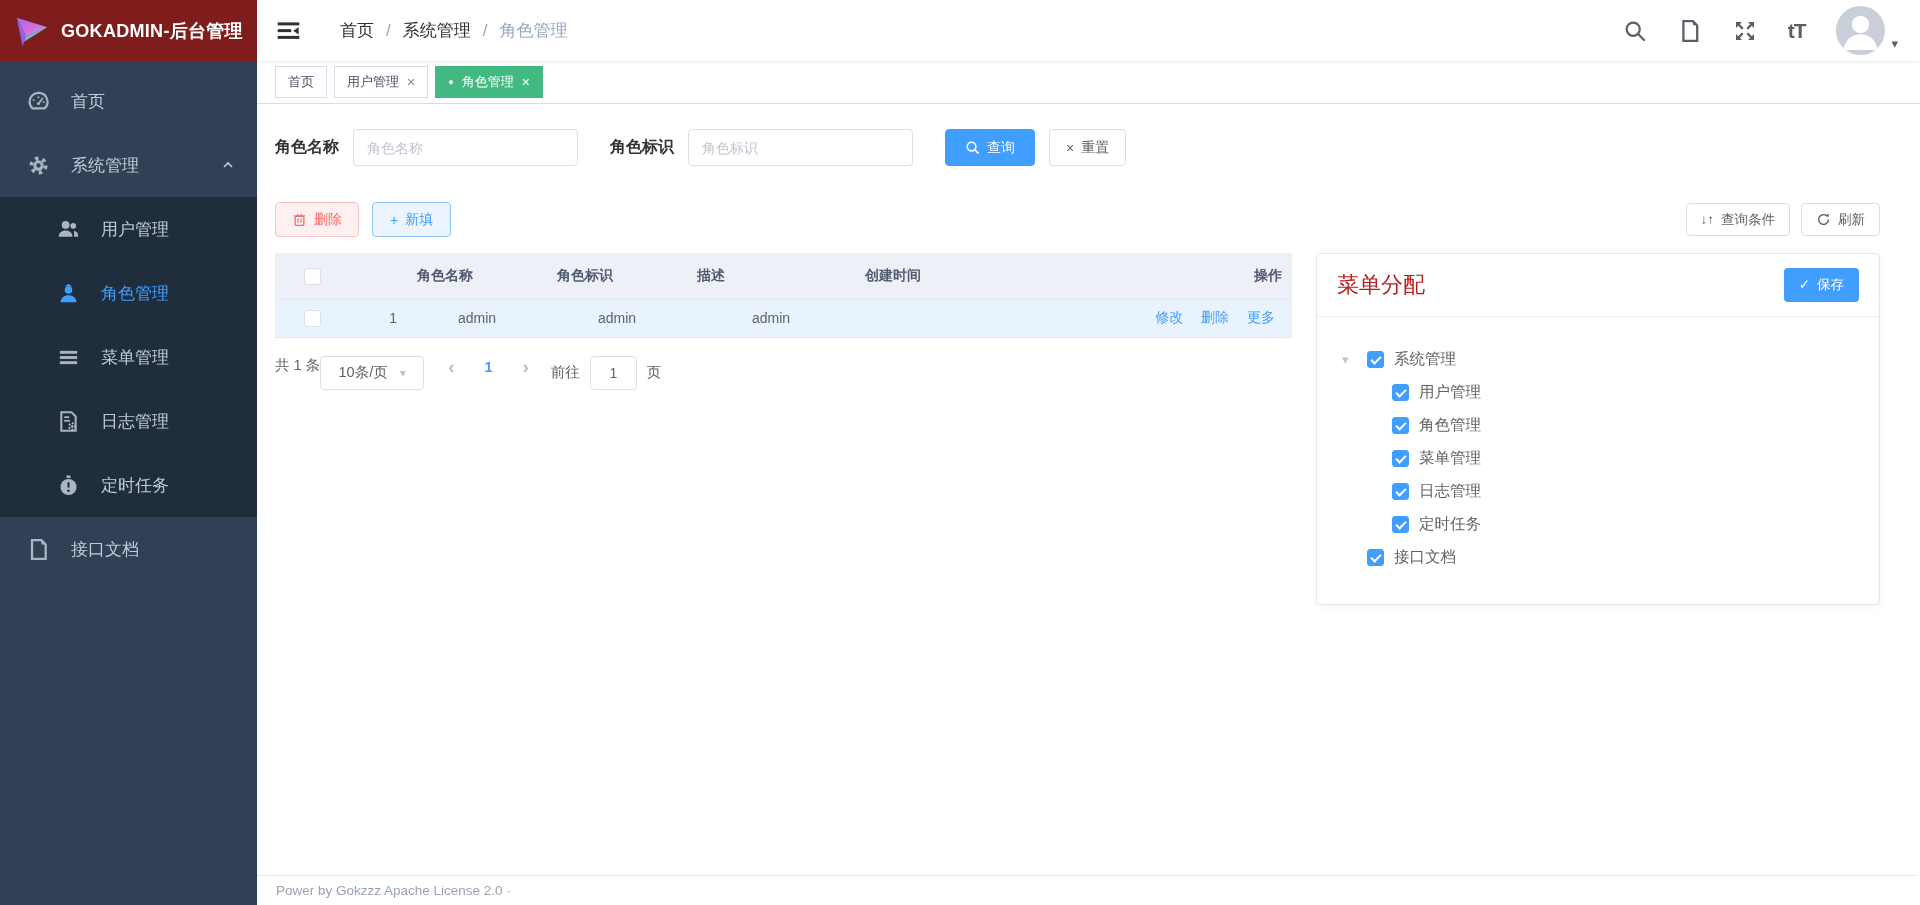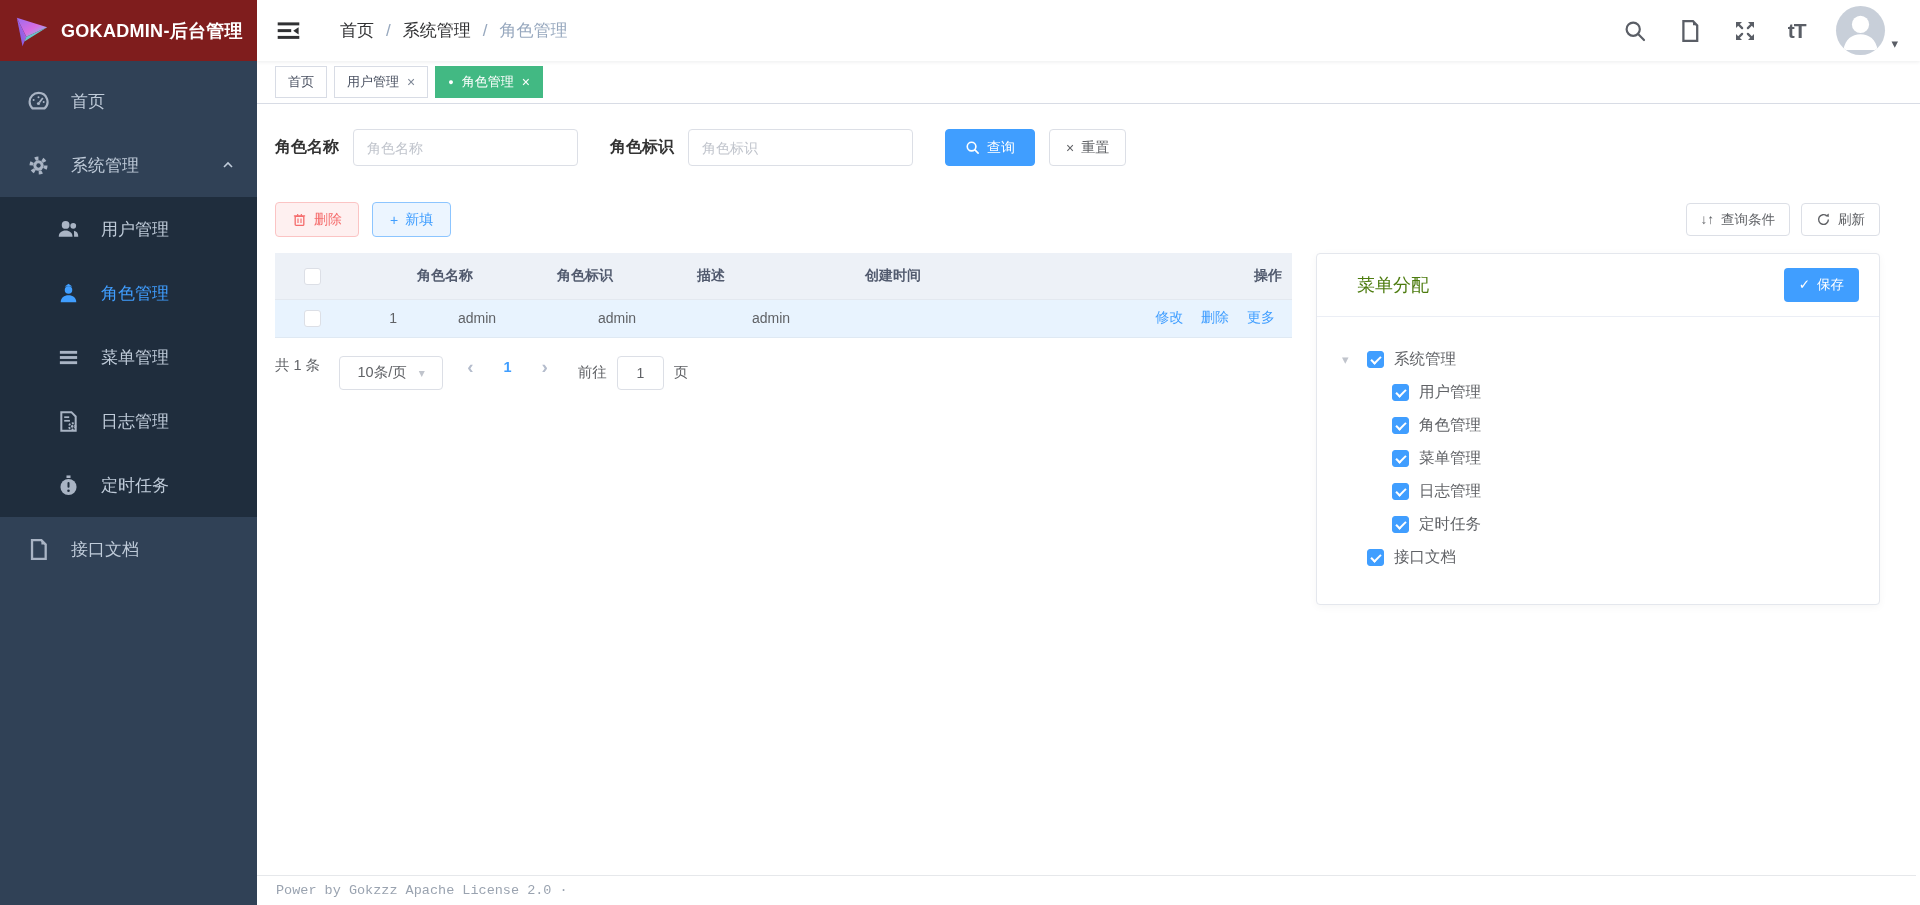--- a/index.html
+++ b/index.html
@@ -65,40 +65,40 @@
   thead th { background: #edf1f7; height: 46px; font-weight: bold; color: #515a6e; text-align: left; padding: 0 10px; }
   tbody td { background: #e8f3fe; height: 38px; padding: 0 10px; color: #606266; border-bottom: 1px solid #dfe9f3; text-align: center; }
   thead th { border-bottom: 1px solid #e3e8ef; }
   .center { text-align: right; }
   .op-link { color: #409eff; margin: 0 7px; cursor: pointer; text-decoration: none; }
   .cb { display: inline-block; width: 17px; height: 17px; border: 1px solid #dcdfe6; border-radius: 3px; background: #fff; cursor: pointer; position: relative; vertical-align: middle; }
   .cb.checked { background: #409eff; border-color: #409eff; }
   .cb.checked::after { content: ""; position: absolute; left: 5px; top: 2px; width: 4px; height: 8px; border: solid #fff; border-width: 0 2px 2px 0; transform: rotate(45deg); }
   
   .pagination { margin-top: 18px; display: flex; align-items: flex-start; font-size: 14.5px; color: #606266; }
-  .page-size { width: 104px; height: 34px; border: 1px solid #dcdfe6; border-radius: 4px; display: flex; align-items: center; justify-content: center; gap: 12px; margin-left: 19px; cursor: pointer; }
+  .page-size { width: 104px; height: 34px; border: 1px solid #dcdfe6; border-radius: 4px; display: flex; align-items: center; justify-content: center; gap: 12px; margin-left: 0; cursor: pointer; }
   .caret-sm { color: #c0c4cc; font-size: 12px; }
   .pager { display: flex; align-items: center; gap: 30px; margin-left: 24px; }
   .pg-arrow { color: #b4bccc; font-size: 19px; cursor: pointer; font-weight: bold; }
   .pg-current { color: #409eff; font-weight: bold; cursor: pointer; }
-  .goto { margin-left: 30px; display: flex; align-items: center; gap: 10px; }
+  .goto { margin-left: 22px; display: flex; align-items: center; gap: 10px; }
   .goto-input { width: 47px; height: 34px; border: 1px solid #dcdfe6; border-radius: 4px; text-align: center; font-size: 14px; color: #606266; outline: none; font-family: inherit; }
   
   .panel { flex: 1; border: 1px solid #e4e7ed; border-radius: 4px; min-height: 351px; background: #fff; box-shadow: 0 2px 8px rgba(0,0,0,.04); }
   .panel-header { display: flex; align-items: center; justify-content: space-between; padding: 14px 20px; border-bottom: 1px solid #ebeef5; }
-  .panel-title { font-size: 18px; color: #4d7c0f; margin-left: 20px; }
+  .panel-title { font-size: 22px; color: #b91c1c; }
   .btn-save { background: #409eff; color: #fff; border: none; border-radius: 4px; height: 34px; padding: 0 15px; font-size: 13.5px; display: inline-flex; align-items: center; gap: 7px; cursor: pointer; font-family: inherit; }
   .panel-body { padding: 26px 20px 30px 25px; }
   .tree-row { display: flex; align-items: center; height: 33px; font-size: 15.5px; color: #606266; cursor: pointer; }
   .tr-caret { width: 25px; color: #c0c4cc; font-size: 13px; flex: none; }
   .tr-caret.hide { visibility: hidden; }
   .tr-indent { width: 25px; flex: none; }
   .tree-label { margin-left: 10px; }
   
-  .footer { position: absolute; left: 0; right: 4px; bottom: 0; height: 30px; border-top: 1px solid #e6e8eb; display: flex; align-items: center; padding-left: 19px; font-size: 13.5px; color: #9aa3b0; background: #fff; font-family: Liberation Mono, monospace; }
+  .footer { position: absolute; left: 0; right: 4px; bottom: 0; height: 30px; border-top: 1px solid #e6e8eb; display: flex; align-items: center; padding-left: 19px; font-size: 13.5px; color: #9aa3b0; background: #fff; }
 </style>
 </head>
 <body>
 
 <aside class="sidebar">
   <div class="logo">
     <svg width="38" height="38" viewBox="0 0 40 40">
       <defs>
         <linearGradient id="lg1" x1="0" y1="0" x2="1" y2="1">
           <stop offset="0" stop-color="#9a6cf0"></stop>

